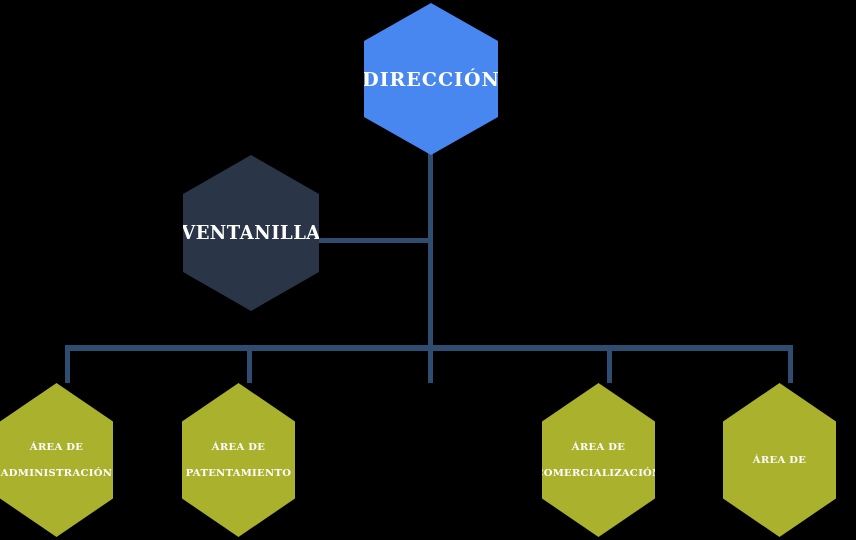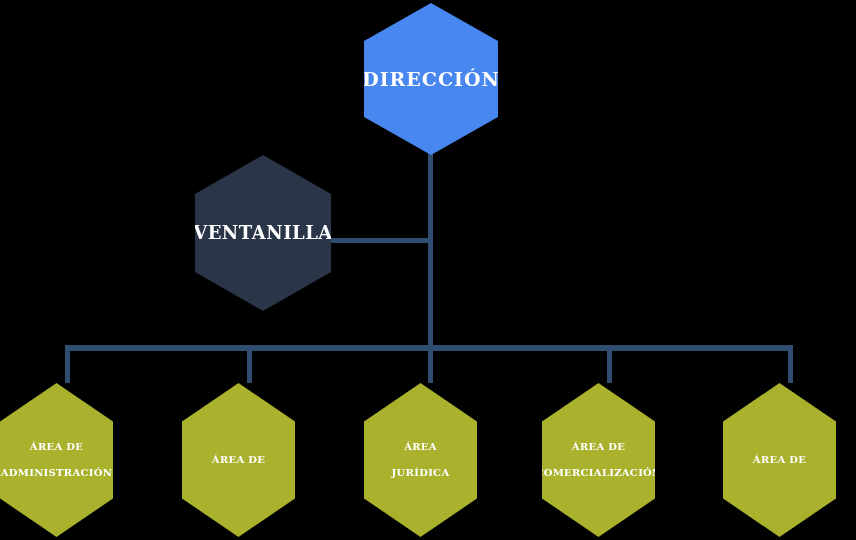--- a/index.html
+++ b/index.html
@@ -26,21 +26,21 @@
     color: var(--text, #fff);
     font-weight: bold;
   }
   .hex span { display: block; white-space: nowrap; }
   .hex-direccion {
     left: 364px; top: 3px; width: 134px; height: 152px;
     background: var(--blue, #4886F0);
     font-size: 19px; letter-spacing: 1px;
   }
   .hex-ventanilla {
-    left: 195px; top: 155px; width: 136px; height: 156px;
+    left: 183px; top: 155px; width: 136px; height: 156px;
     background: var(--navy, #2A3547);
     font-size: 18px; letter-spacing: 0.5px; line-height: 30px;
   }
   .hex-area {
     top: 383px; width: 113px; height: 154px;
     background: var(--olive, #A9B12D);
     font-size: 10px; letter-spacing: 0.3px; line-height: 26px;
   }
   .area-0 { left: 0px; }
   .area-1 { left: 182px; }
@@ -79,26 +79,23 @@
     <span>VENTANILLA</span>
   </div>
 
   <div class="hex hex-area area-0">
     <span>ÁREA DE</span>
     <span>ADMINISTRACIÓN</span>
   </div>
 
   <div class="hex hex-area area-1">
     <span>ÁREA DE</span>
+    <span>PATENTAMIENTO</span>
   </div>
 
-  <div class="hex hex-area area-2">
-    <span>ÁREA</span>
-    <span>JURÍDICA</span>
-  </div>
 
   <div class="hex hex-area area-3">
     <span>ÁREA DE</span>
     <span>COMERCIALIZACIÓN</span>
   </div>
 
   <div class="hex hex-area area-4">
     <span>ÁREA DE</span>
   </div>
 

